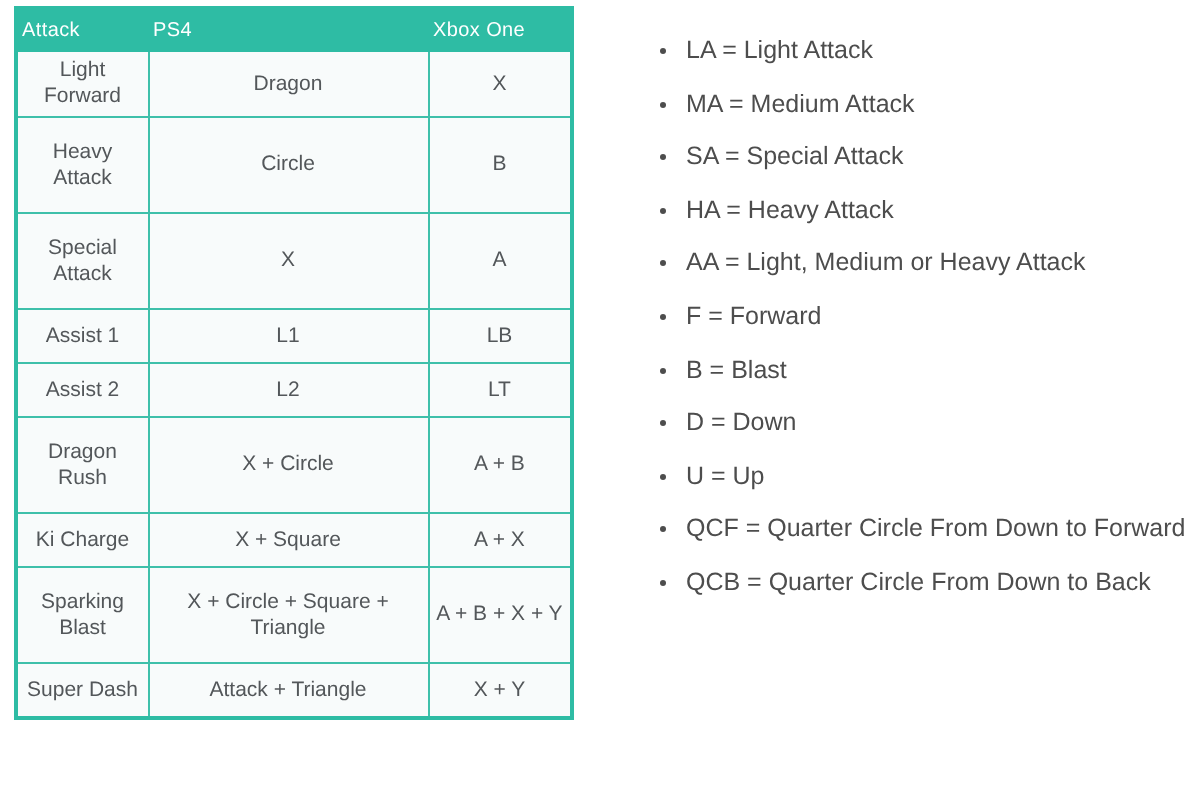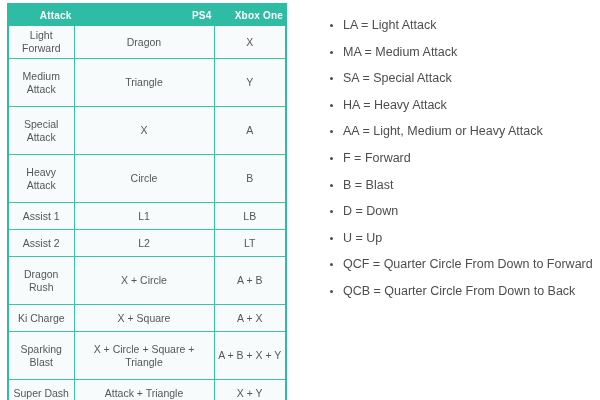--- a/index.html
+++ b/index.html
@@ -30,23 +30,23 @@
     border: 2px solid #2ebca4;
   }
   table.controls col.c-attack { width: 66px; }
   table.controls col.c-ps4    { width: 140px; }
   table.controls col.c-xbox   { width: 72px; }
 
   table.controls thead th {
     background: #2ebca4;
     color: #ffffff;
     font-size: 10px;
-    font-weight: bold;
+    font-weight: normal;
     letter-spacing: .2px;
-    text-align: right;
+    text-align: left;
     height: 20px;
     padding: 0 2px;
     border: 1px solid #2ebca4;
     white-space: nowrap;
   }
 
   table.controls tbody td {
     background: #f8fbfb;
     color: #53575a;
     font-size: 10.5px;
@@ -118,33 +118,28 @@
         <th>Xbox One</th>
       </tr>
     </thead>
     <tbody id="controls-body">
         <tr class="short">
           <td>Light Forward</td>
           <td>Dragon</td>
           <td>X</td>
         </tr>
         <tr class="tall">
-          <td>Medium Attack</td>
-          <td>Triangle</td>
-          <td>Y</td>
+          <td>Heavy Attack</td>
+          <td>Circle</td>
+          <td>B</td>
         </tr>
         <tr class="tall">
           <td>Special Attack</td>
           <td>X</td>
           <td>A</td>
-        </tr>
-        <tr class="tall">
-          <td>Heavy Attack</td>
-          <td>Circle</td>
-          <td>B</td>
         </tr>
         <tr class="short">
           <td>Assist 1</td>
           <td>L1</td>
           <td>LB</td>
         </tr>
         <tr class="short">
           <td>Assist 2</td>
           <td>L2</td>
           <td>LT</td>

